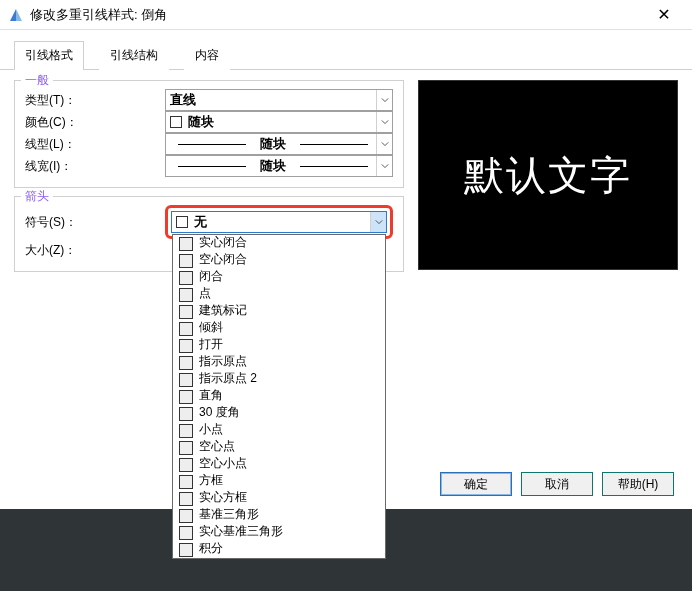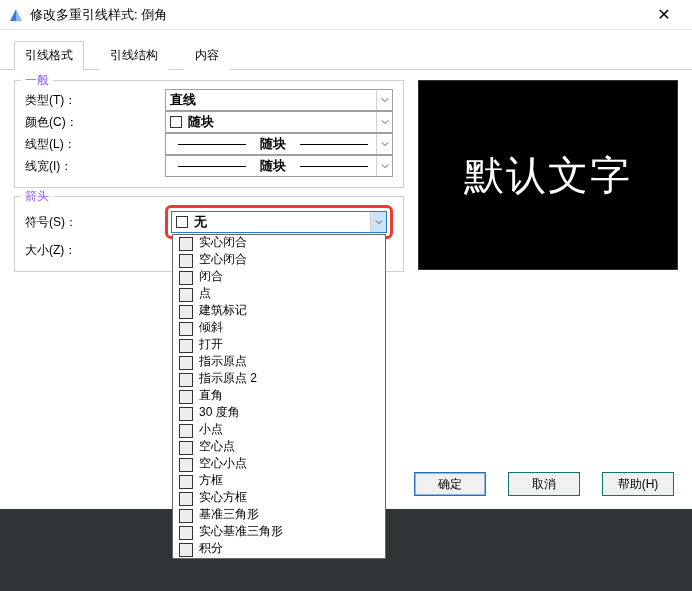--- a/index.html
+++ b/index.html
@@ -24,21 +24,21 @@
   .combo .caret svg { width: 8px; height: 8px; }
   .color-sw { width: 12px; height: 12px; border: 1px solid #333; background: #fff; display: inline-block; }
   .line-sample { flex: 1; border-top: 1px solid #000; height: 0; margin: 0 8px; }
   .highlight-box { border: 3px solid #ef3b2c; border-radius: 6px; padding: 3px; }
   .combo.open { border: 1px solid #2a7ad0; background: #fff; }
   .dropdown { position: absolute; left: 0; top: 22px; width: 100%; border: 1px solid #6a6a6a; background: #fff; z-index: 100; max-height: 340px; overflow: hidden; }
   .dropdown .opt { display: flex; align-items: flex-end; padding: 1px 6px; gap: 6px; font-size: 12px; height: 17px; }
   .dropdown .opt .ico { width: 14px; height: 14px; border: 1px solid #333; display: inline-flex; align-items: center; justify-content: center; background: #eee; }
   .preview-panel { width: 260px; height: 190px; border: 1px solid #333; background: #000; display: flex; align-items: center; justify-content: center; }
   .preview-panel .preview-text { color: #fff; font-family: "SimSun", serif; font-size: 40px; font-weight: normal; letter-spacing: 2px; }
-  .button-row { position: absolute; right: 18px; top: 472px; display: flex; gap: 22px; z-index: 50; }
+  .button-row { position: absolute; right: 18px; top: 472px; display: flex; gap: 9px; z-index: 50; }
   .btn { width: 72px; height: 24px; border: 1px solid #0f766e; background: #f0f0f0; font-size: 12px; display: flex; align-items: center; justify-content: center; }
   .btn.primary { border: 1px solid #2a6fb8; box-shadow: inset 0 0 0 1px #8ab8e6; }
   .dark-bar { position: absolute; left: 0; right: 0; bottom: 0; height: 82px; background: #2f3437; z-index: 0; }
 </style>
 </head>
 <body>
 
 <div class="titlebar">
   <span class="icon">
     <svg viewBox="0 0 16 16">

